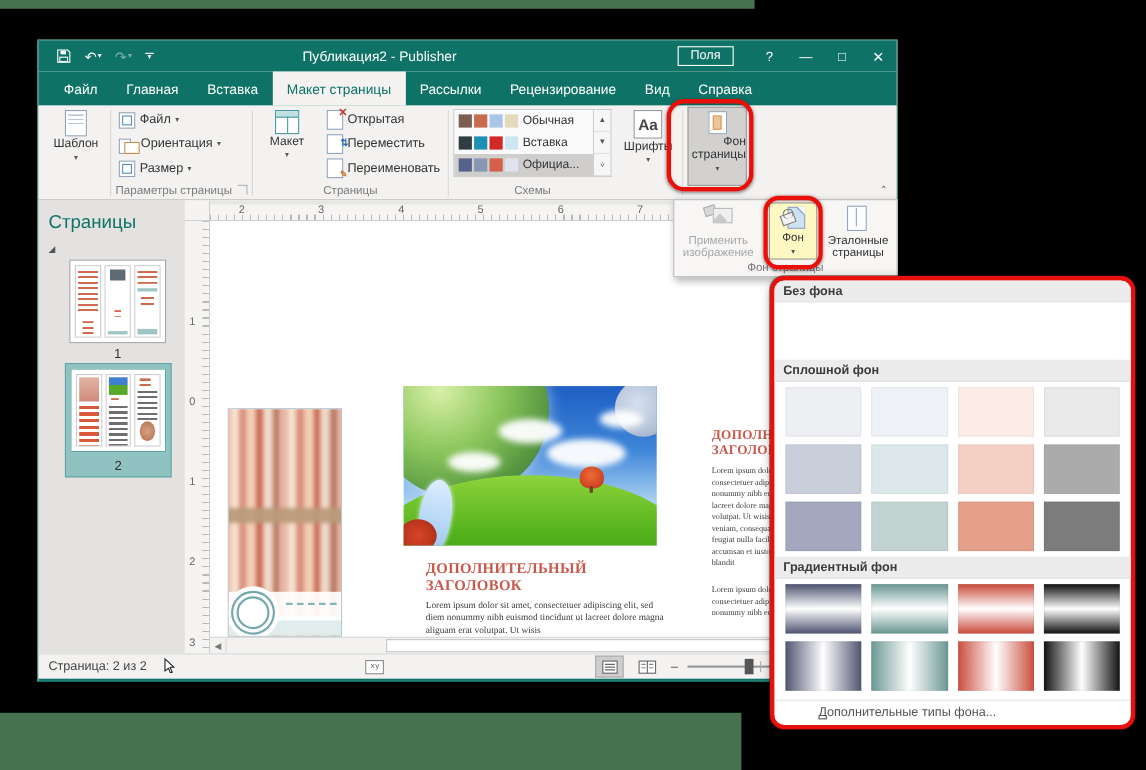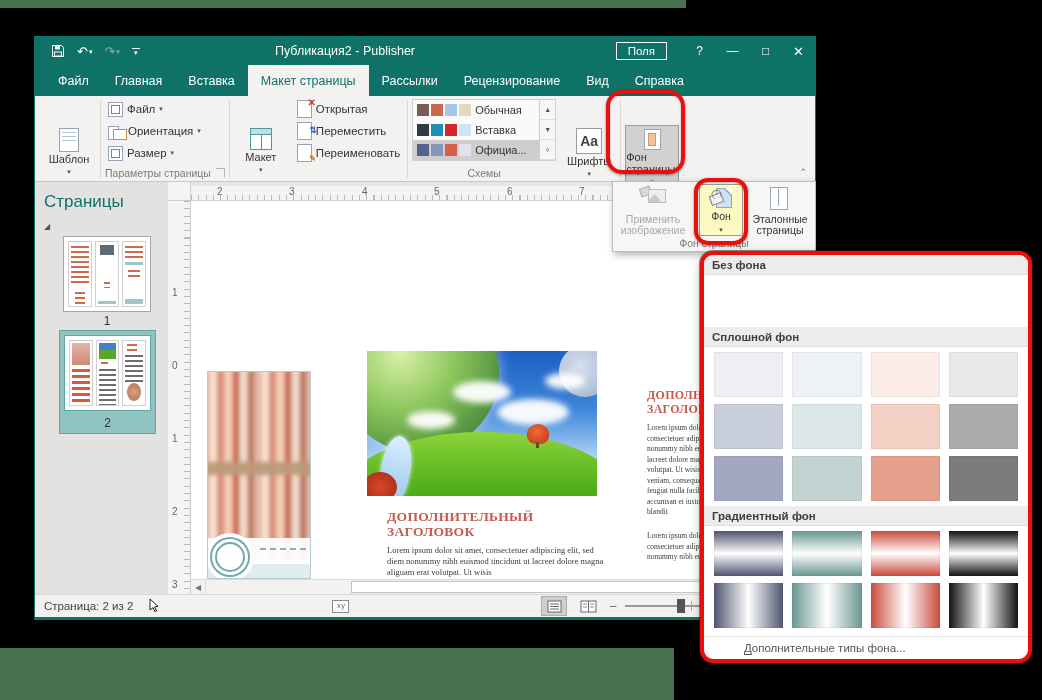--- a/index.html
+++ b/index.html
@@ -34,21 +34,21 @@
   .tab.selected { background:#f3f2f1; color:#0f7266; }
 
   
   .ribbon { position:absolute; left:0; top:59px; right:0; height:86px; background:#f3f2f1; border-bottom:1px solid #c9c8c7; display:flex; align-items:stretch; padding:1px 0 0 4px; }
   .rgroup { display:flex; flex-direction:column; padding:0 3px; }
   .rbody { flex:1; display:flex; align-items:flex-start; }
   .rlabel { height:17px; font-size:10.5px; color:#7b7b7b; display:flex; align-items:center; justify-content:center; gap:5px; white-space:nowrap; }
   .rsep { width:1px; background:#d9d8d7; margin:3px 1px 3px 1px; }
   .launcher { font-size:9px; color:#8a8a8a; border:1px solid #b5b5b5; border-top:none; border-right:none; width:9px; height:9px; display:inline-block; position:relative; transform:rotate(180deg); }
 
-  .bigbtn { width:54px; display:flex; flex-direction:column; align-items:center; padding-top:3px; gap:1px; font-size:11px; color:#333; text-align:left; line-height:12px; height:68px;margin-top:28px; }
+  .bigbtn { width:54px; display:flex; flex-direction:column; align-items:center; padding-top:3px; gap:1px; font-size:11px; color:#333; text-align:right; line-height:12px; height:68px; }
   .bigbtn .caret, .smallbtn .caret { font-size:7px; color:#555; }
   .bigbtn.pressed { background:#d3d1d0; border:1px solid #9b9b9b; }
   .stack { display:flex; flex-direction:column; justify-content:flex-start; gap:2px; padding-top:2px; }
   .smallbtn { display:flex; align-items:center; gap:4px; height:20px; font-size:11.5px; color:#333; padding:0 3px; white-space:nowrap; }
 
   
   .pageicon { width:15px; height:18px; background:#fff; border:1px solid #94a4b8; position:relative; flex:none; }
   .pageicon.big { width:20px; height:24px; }
   .pageicon .lines { position:absolute; left:2px; right:2px; top:3px; height:12px;
     background:repeating-linear-gradient(180deg,#b9c4d2 0 1px,transparent 1px 4px); }

